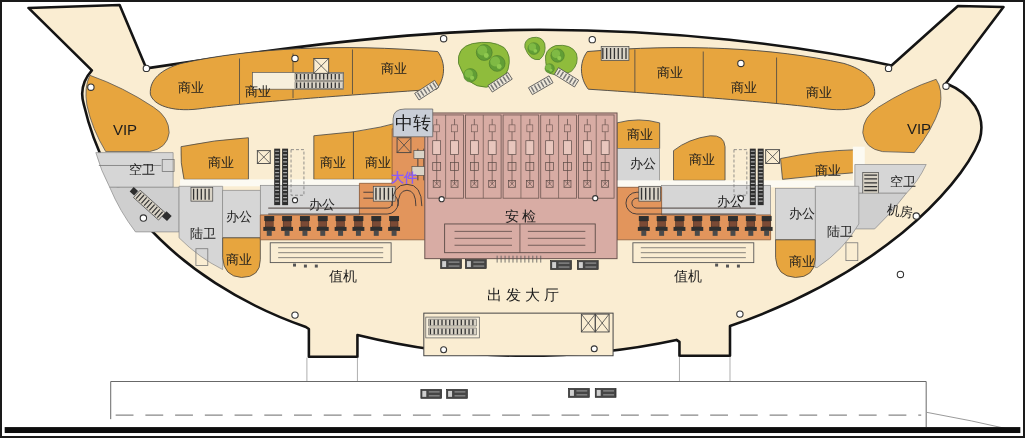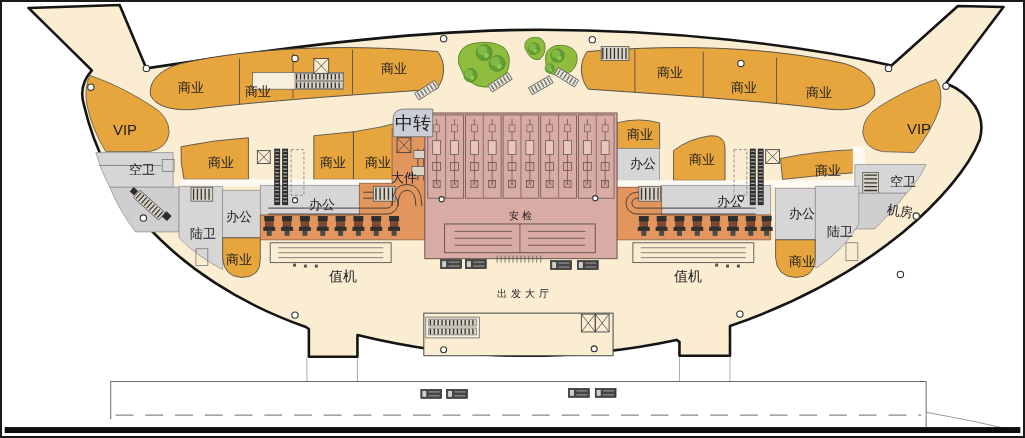--- a/index.html
+++ b/index.html
@@ -2,21 +2,21 @@
 <html><head>
 <meta charset="utf-8">
 <style>
   html,body{margin:0;padding:0;background:#fff;}
   #stage{position:relative;width:1025px;height:438px;background:#ffffff;
          border:2px solid #1a1a1a;box-sizing:border-box;overflow:hidden;
          font-family:"Liberation Sans",sans-serif;}
   #plan-svg{position:absolute;left:0;top:0;width:100%;height:100%;}
   .lbl{position:absolute;transform:translate(-50%,-50%);color:#1c1c1c;
        white-space:nowrap;font-weight:500;line-height:1;}
-  .lbl.red{color:#0f172a;font-weight:400;}
+  .lbl.red{color:#8b5cf6;font-weight:700;}
   .lbl.big{letter-spacing:4px;}
   .lbl.sec{letter-spacing:3px;}
   .lbl.rot{transform:translate(-50%,-50%) rotate(8deg);}
 </style>
 </head>
 <body>
 
 <div id="stage">
 <svg id="plan-svg" viewBox="0 0 1025 438">
 
@@ -384,18 +384,18 @@
   <span class="lbl" style="left:201px;top:231px;font-size:13px">陆卫</span>
   <span class="lbl" style="left:838px;top:229px;font-size:13px">陆卫</span>
   <span class="lbl" style="left:320px;top:202px;font-size:13px">办公</span>
   <span class="lbl" style="left:237px;top:214px;font-size:13px">办公</span>
   <span class="lbl" style="left:641px;top:161px;font-size:13px">办公</span>
   <span class="lbl" style="left:728px;top:199px;font-size:13px">办公</span>
   <span class="lbl" style="left:800px;top:211px;font-size:13px">办公</span>
   <span class="lbl rot" style="left:898px;top:209px;font-size:13px">机房</span>
   <span class="lbl" style="left:411px;top:121px;font-size:18px">中转</span>
   <span class="lbl red" style="left:402px;top:175px;font-size:13px">大件</span>
-  <span class="lbl sec" style="left:520px;top:214px;font-size:10px">安检</span>
+  <span class="lbl sec" style="left:520px;top:214px;font-size:14px">安检</span>
   <span class="lbl" style="left:341px;top:274px;font-size:14px">值机</span>
   <span class="lbl" style="left:686px;top:274px;font-size:14px">值机</span>
-  <span class="lbl big" style="left:523px;top:292px;font-size:10px">出发大厅</span>
+  <span class="lbl big" style="left:523px;top:292px;font-size:15px">出发大厅</span>
 </div>
 </div>
 
 </body></html>

